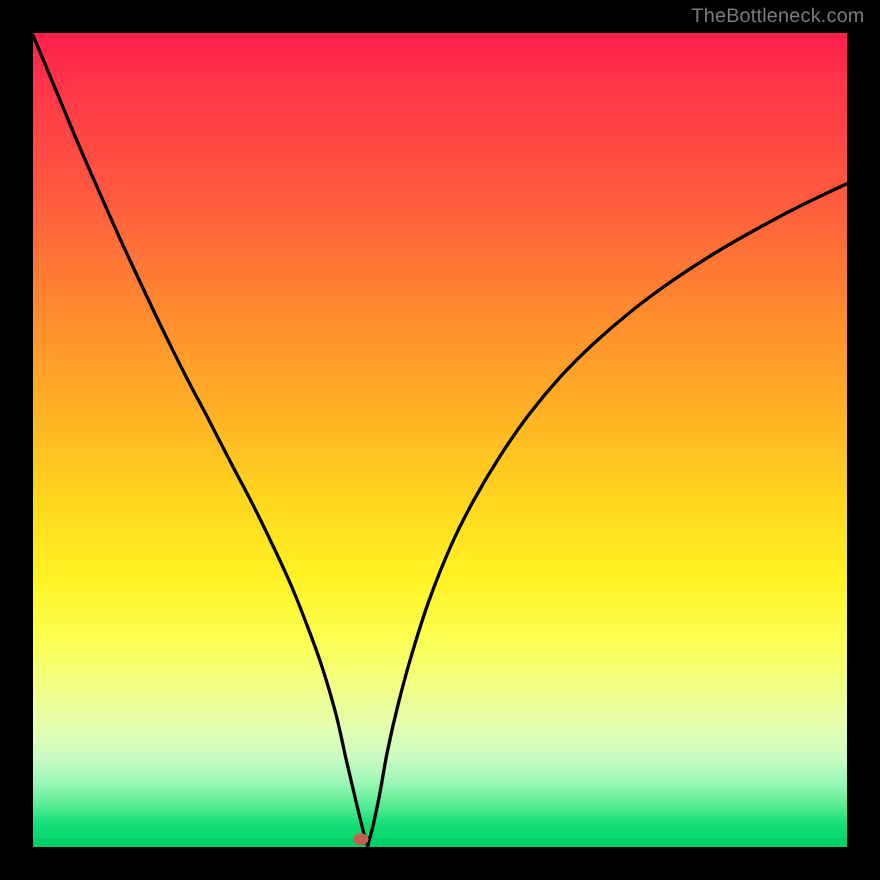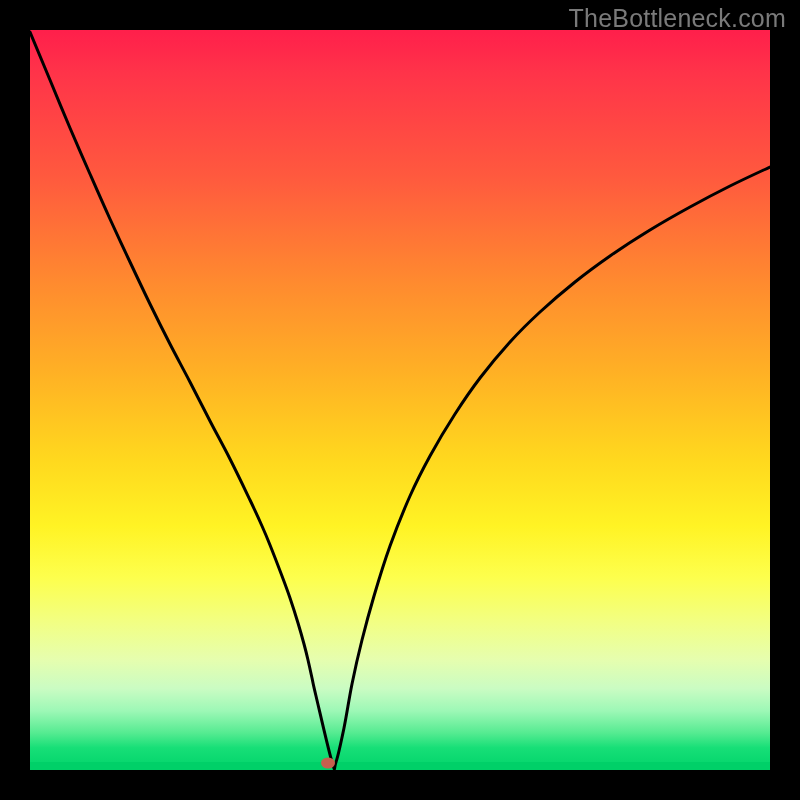--- a/index.html
+++ b/index.html
@@ -14,21 +14,21 @@
     position: relative;
     width: 800px;
     height: 800px;
     background: #000;
   }
   .watermark {
     position: absolute;
     top: 4px;
     right: 14px;
     color: #7a7a7a;
-    font-size: 25px;
+    font-size: 18px;
     font-weight: 500;
     letter-spacing: 0.2px;
     z-index: 5;
   }
   
   .plot {
     position: absolute;
     left: 30px;
     top: 30px;
     width: 740px;

